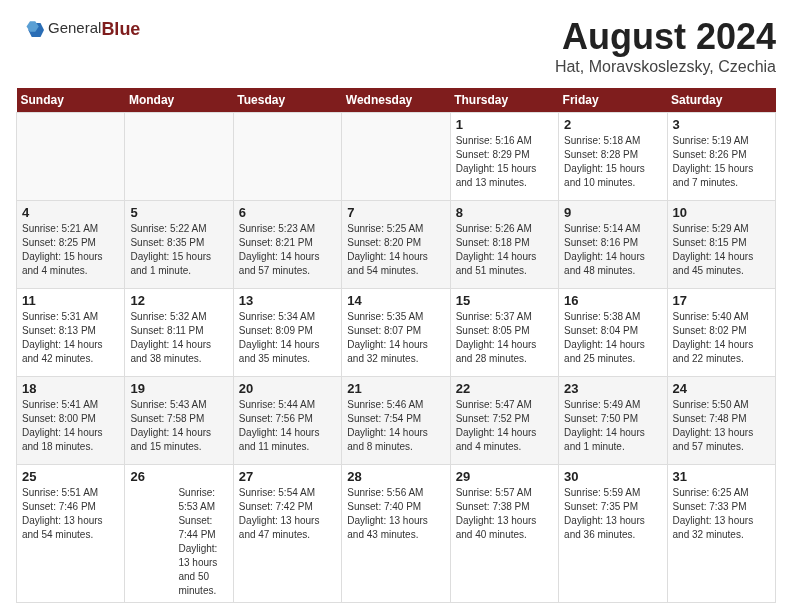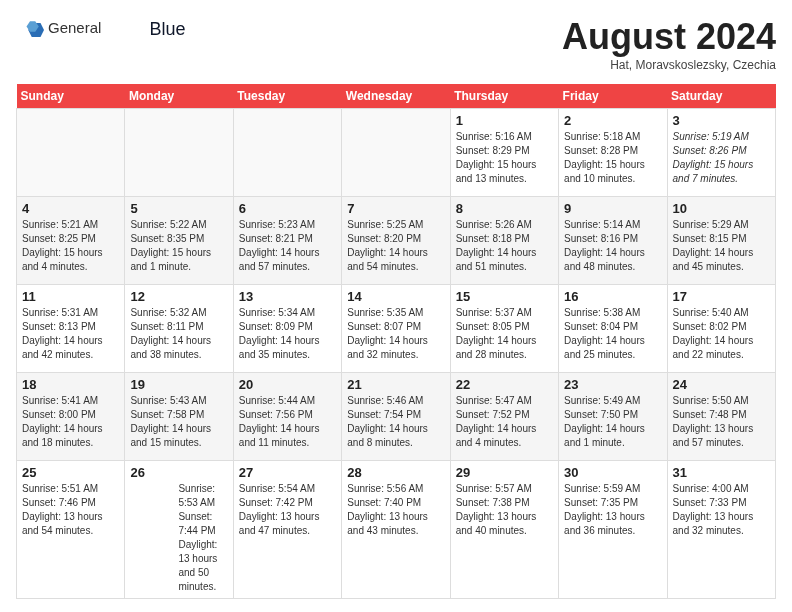--- a/index.html
+++ b/index.html
@@ -26,47 +26,46 @@
       flex-direction: row;
       line-height: 1.1;
     }
     .logo-general {
       font-size: 15px;
       color: #333;
       font-weight: normal;
     }
     .logo-blue {
       font-size: 18px;
-      color: #0f172a;
-      font-weight: normal;
-      margin-left: 48px;
+      color: #7f1d1d;
+      font-weight: bold;
     }
     .logo-icon {
       width: 28px;
       height: 28px;
     }
     .title-block {
       text-align: right;
     }
     .month-year {
       font-size: 36px;
       font-weight: bold;
       color: #222;
     }
     .location {
-      font-size: 12px;
+      font-size: 16px;
       color: #444;
     }
     table {
       width: 100%;
       border-collapse: collapse;
       table-layout: fixed;
     }
     th {
-      background-color: #ef4444;
+      background-color: #7f1d1d;
       color: white;
       font-size: 12px;
       padding: 5px 4px;
       text-align: left;
       font-weight: bold;
     }
     td {
       border: 1px solid #ddd;
       vertical-align: top;
       padding: 4px 5px;
@@ -144,21 +143,21 @@
         </td>
         <td>
           <span class="day-number">2</span>
           <div class="day-info" style="white-space: pre-line;">Sunrise: 5:18 AM
 Sunset: 8:28 PM
 Daylight: 15 hours
 and 10 minutes.</div>
         </td>
         <td>
           <span class="day-number">3</span>
-          <div class="day-info" style="white-space: pre-line; font-style: italic;">Sunrise: 5:19 AM
+          <div class="day-info" style="white-space: pre-line;">Sunrise: 5:19 AM
 Sunset: 8:26 PM
 Daylight: 15 hours
 and 7 minutes.</div>
         </td>
       </tr>
       <tr>
         <td>
           <span class="day-number">4</span>
           <div class="day-info" style="white-space: pre-line;">Sunrise: 5:21 AM
 Sunset: 8:25 PM
@@ -348,20 +347,20 @@
         </td>
         <td>
           <span class="day-number">30</span>
           <div class="day-info" style="white-space: pre-line;">Sunrise: 5:59 AM
 Sunset: 7:35 PM
 Daylight: 13 hours
 and 36 minutes.</div>
         </td>
         <td>
           <span class="day-number">31</span>
-          <div class="day-info" style="white-space: pre-line;">Sunrise: 4:00 AM
+          <div class="day-info" style="white-space: pre-line;">Sunrise: 6:25 AM
 Sunset: 7:33 PM
 Daylight: 13 hours
 and 32 minutes.</div>
         </td>
       </tr>
     </tbody>
 </table>
 
 </body></html>

